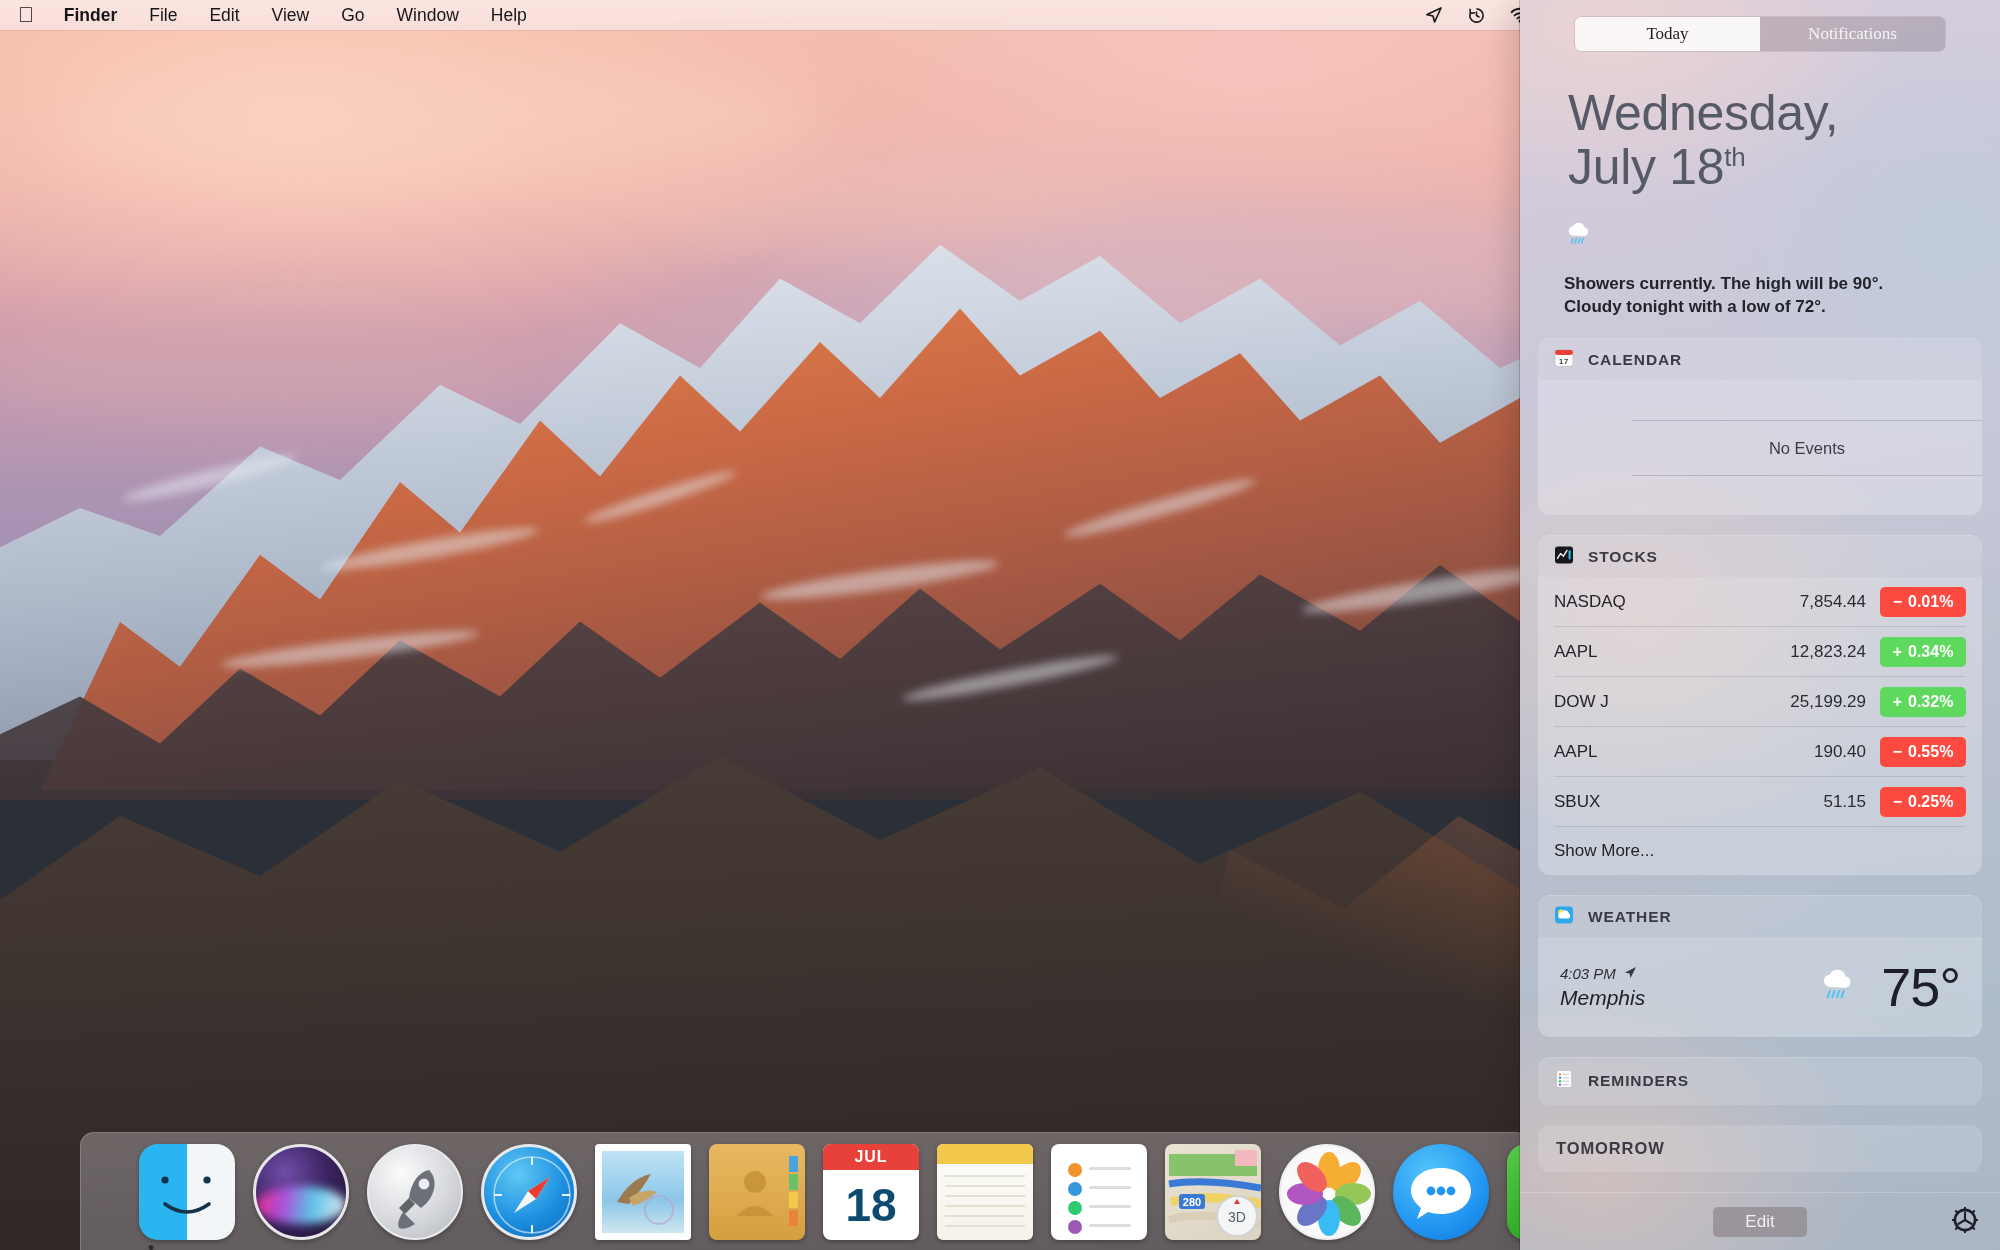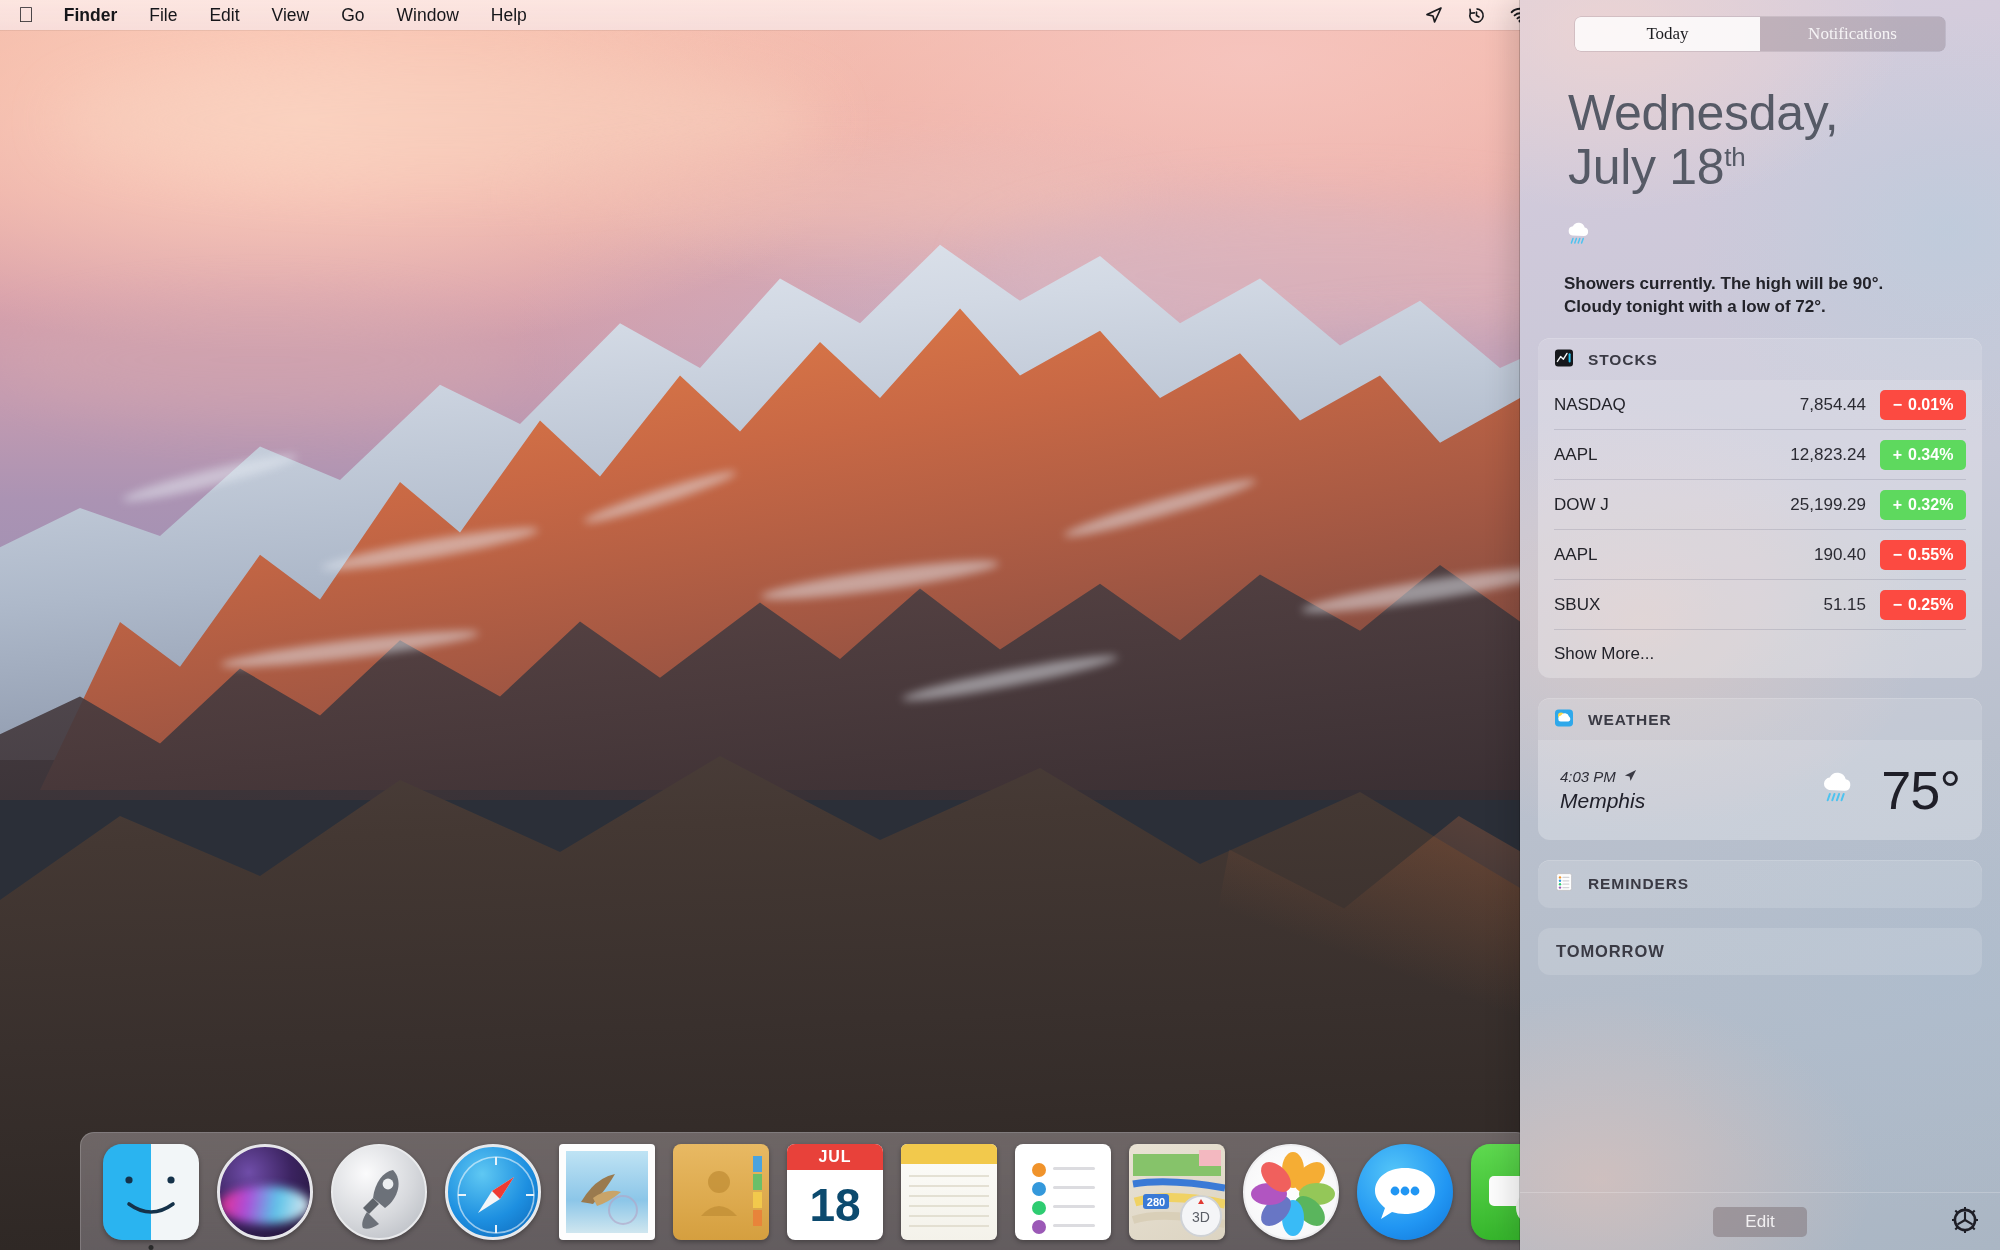--- a/index.html
+++ b/index.html
@@ -219,21 +219,21 @@
     border-radius:14px 14px 0 0;
     border:1px solid rgba(255,255,255,.18);
     border-bottom:none;
     backdrop-filter:blur(14px);
     display:flex; align-items:center; gap:18px; padding:0 22px;
     z-index:30;
     overflow:hidden;
   }
   .dock-app { width:96px; height:96px; position:relative; flex:0 0 auto; }
   .dock-ico { width:96px; height:96px; border-radius:19px; position:relative; overflow:hidden;
-              box-shadow:0 2px 5px rgba(0,0,0,.3); }
+              box-shadow:0 2px 5px rgba(0,0,0,.3);margin-left:36px; }
   .dot { position:absolute; left:50%; bottom:-10px; transform:translateX(-50%);
          width:5px; height:5px; border-radius:50%; background:#2a2a2a; }
 
   .ic-finder { background:linear-gradient(90deg,#2ab4f0 0 50%, #f2f6f8 50% 100%); }
   .ic-round { border-radius:50%; }
   .ic-siri { background:radial-gradient(circle at 32% 28%, #6f4da8 0%, #3b2360 48%, #1d1330 100%);
              border:3px solid #e6e6ea; }
   .siri-wave { position:absolute; left:0; right:0; top:44%; height:42%;
                background:linear-gradient(100deg,#ff2e8a 0%, #b74fe0 30%, #5fd2f5 62%, #ffffff 100%);
                filter:blur(5px); border-radius:50%; opacity:.92; }
@@ -402,20 +402,35 @@
               <path d="M19.2 18.4 L17.6 23"></path>
           </g>
         </svg>
       </span>
       <div class="txt">
         <div>Showers currently. The high will be 90°.</div>
         <div>Cloudy tonight with a low of 72°.</div>
       </div>
     </div>
 
+    <div class="widget">
+      <div class="widget-head">
+        <span>
+          <svg width="20" height="20" viewBox="0 0 20 20">
+            <rect x="1" y="2" width="18" height="16.5" rx="2.4" fill="#fdfdfd" stroke="#b9b9bd" stroke-width=".8"></rect>
+            <rect x="1" y="2" width="18" height="5" rx="2.4" fill="#e8413a"></rect>
+            <text x="10" y="15.6" font-size="7.6" text-anchor="middle" fill="#3a3a3e" font-family="Liberation Sans, sans-serif">17</text>
+          </svg>
+        </span>
+        <span>CALENDAR</span>
+      </div>
+      <div class="widget-body cal-body">
+        <div class="cal-noevents">No Events</div>
+      </div>
+    </div>
 
     <div class="widget">
       <div class="widget-head">
         <span>
           <svg width="20" height="20" viewBox="0 0 20 20">
             <rect x="1" y="1.6" width="18" height="16.8" rx="3" fill="#16181c"></rect>
             <path d="M3.4 13.4 L6.6 8.6 L9.4 11.2 L13 5.4" fill="none" stroke="#f2f4f6" stroke-width="1.4" stroke-linejoin="round" stroke-linecap="round"></path>
             <rect x="14.6" y="5.2" width="2" height="9.4" rx="1" fill="#27c3f0"></rect>
           </svg>
         </span>

